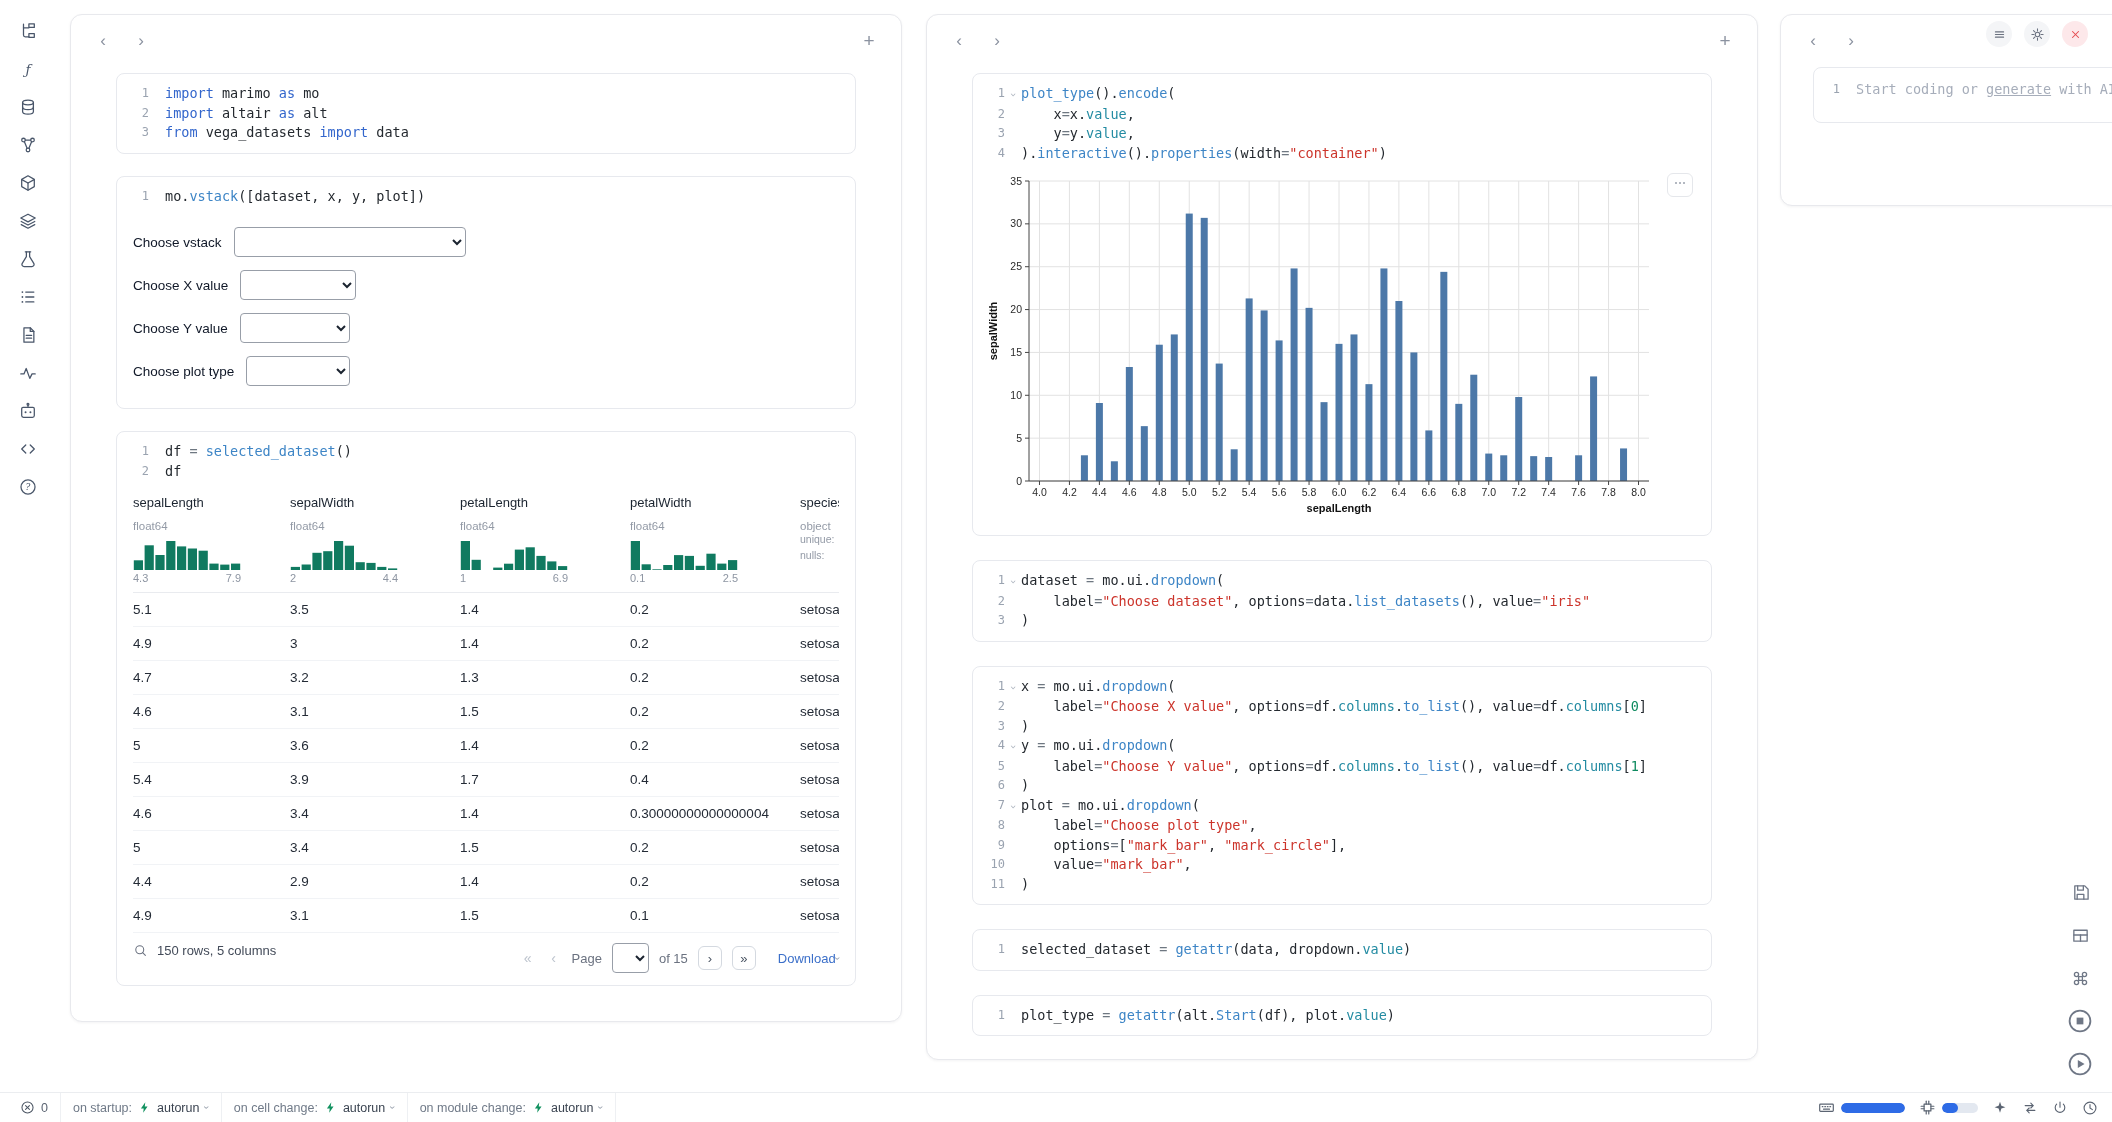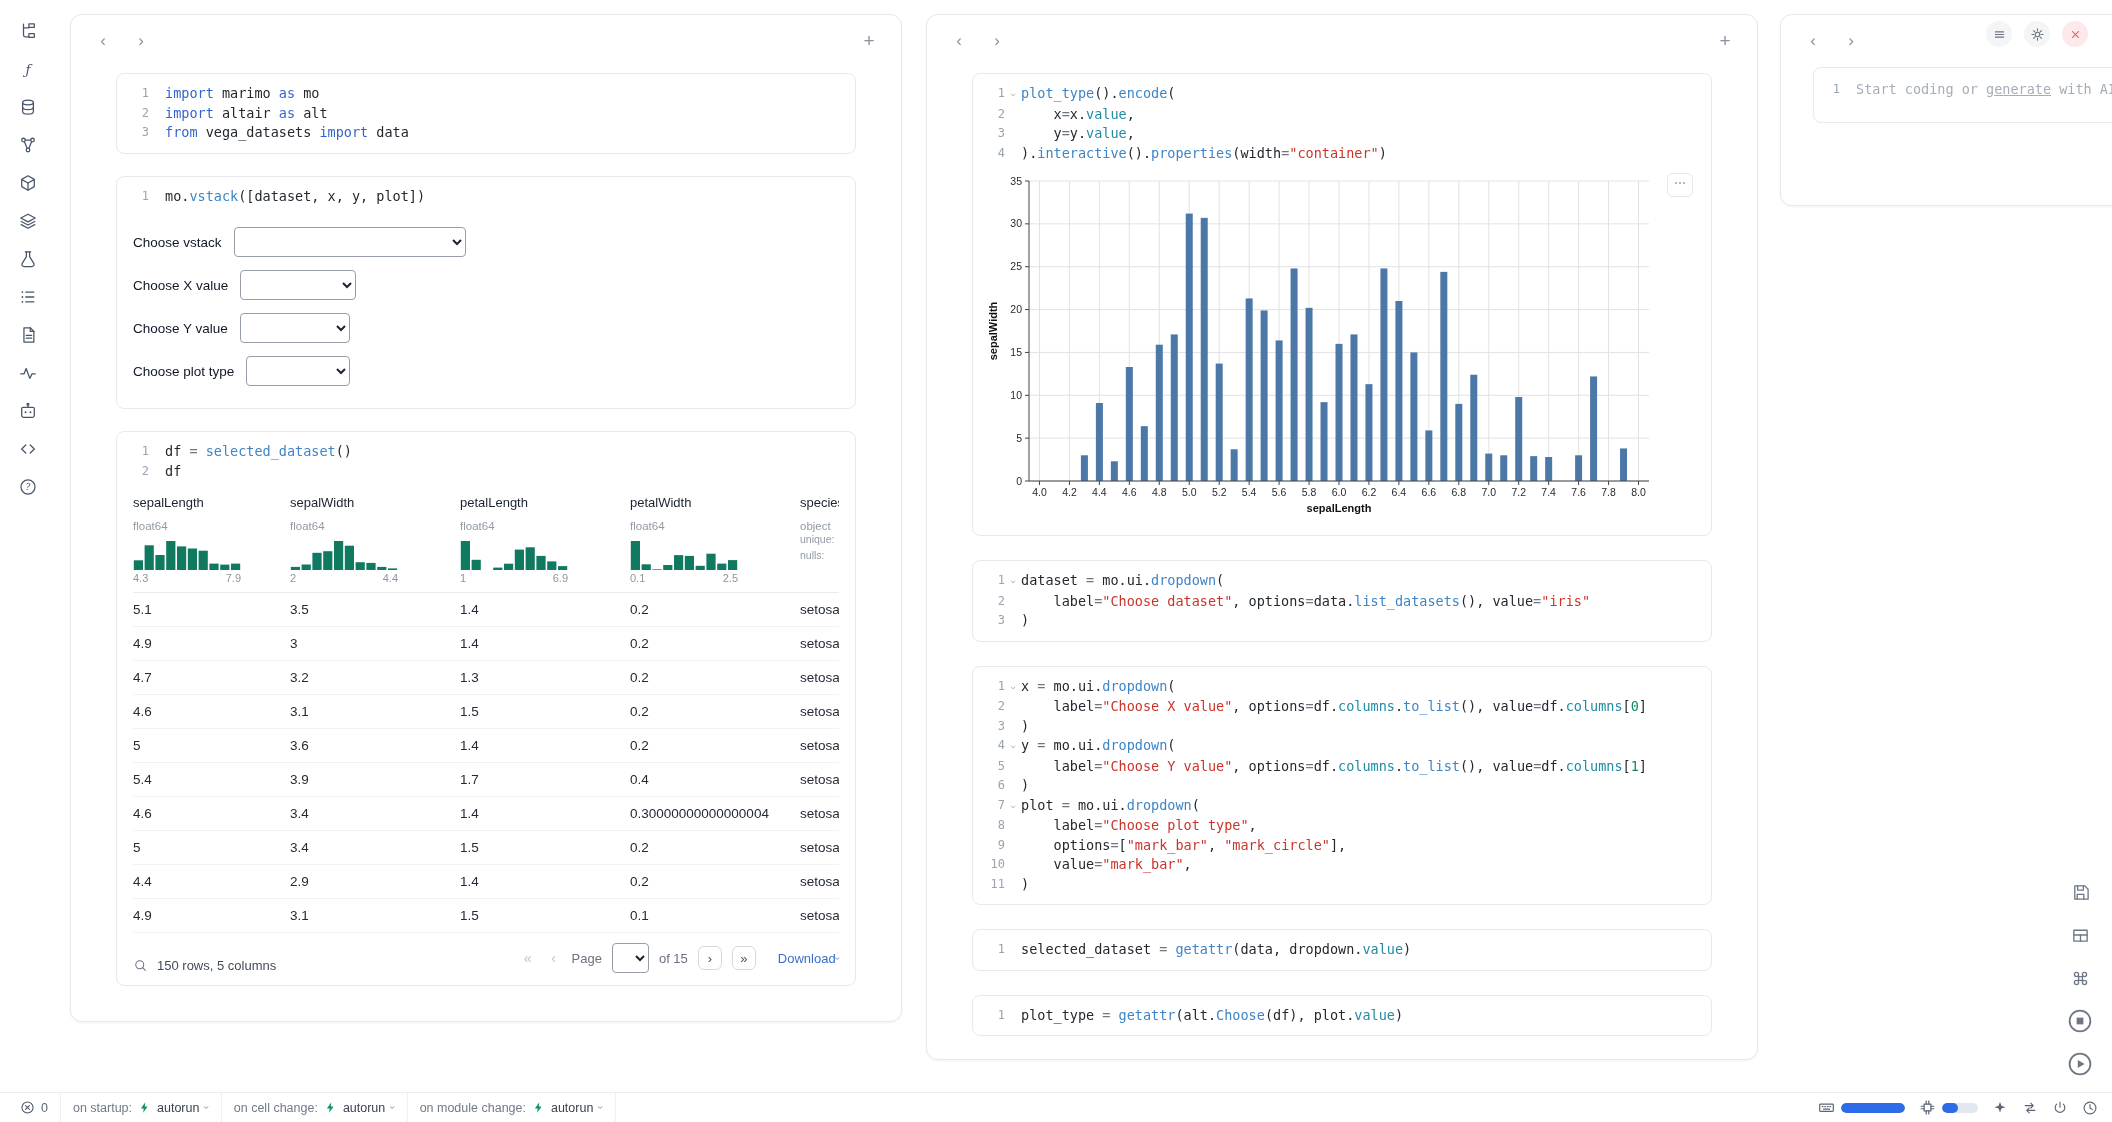--- a/index.html
+++ b/index.html
@@ -46,21 +46,21 @@
   .t-grid{display:grid;grid-template-columns:157px 170px 170px 170px minmax(0,1fr)}
   .thead{border-bottom:1px solid #e9ebef;padding-bottom:8px}
   .th{overflow:hidden;white-space:nowrap;padding-right:6px;cursor:pointer}
   .th-nm{font-size:13px;color:#1b2430}
   .th-tp{font-size:11.5px;color:#939aa6;margin-top:10px}
   .hist{margin-top:8px;height:30px}
   .minmax{width:108px;display:flex;justify-content:space-between;font-size:11px;color:#8d95a2;margin-top:2px}
   .col-meta{font-size:10.5px;color:#939aa6;line-height:1.5}
   .trow{height:34px;align-items:center;border-bottom:1px solid #f1f3f6}
   .td{font-size:13.5px;color:#242b36;overflow:hidden;white-space:nowrap;padding-right:8px}
-  .tfoot{display:flex;align-items:flex-end;margin:10px 0 4px;color:#434b59;font-size:13px}
+  .tfoot{display:flex;align-items:flex-start;margin:10px 0 4px;color:#434b59;font-size:13px}
   .tficon{color:#6b7280;display:flex;margin-right:9px}
   .tf-right{margin-left:auto;display:flex;align-items:center;gap:10px}
   .pg-ghost{color:#bcc3cd;font-size:14px;width:16px;text-align:center;cursor:pointer}
   .pg-of{color:#6b7280}
   .pg-box{width:24px;height:24px;border:1px solid #d4d9e0;border-radius:6px;display:flex;
     align-items:center;justify-content:center;color:#4b5563;font-size:13px;cursor:pointer;background:#fff}
   .pgsel{height:22px;font-size:12.5px}
   .download{color:#3b6fc9;margin-left:12px;cursor:pointer;display:flex;align-items:center;gap:0}
   .chev-sm{display:inline-block;transform:rotate(90deg);font-size:10px;color:#9aa2ae}
   
@@ -704,21 +704,21 @@
               <span class="fold"></span>
               <span class="codeln"><span class="tk-txt">selected_dataset </span><span class="tk-op">=</span><span class="tk-txt"> </span><span class="tk-fn">getattr</span><span class="tk-txt">(data, dropdown.</span><span class="tk-prop">value</span><span class="tk-txt">)</span></span>
             </div>
           </div>
       </div>
       <div class="cell">
         <div class="codeblk">
             <div class="cl">
               <span class="ln">1</span>
               <span class="fold"></span>
-              <span class="codeln"><span class="tk-txt">plot_type </span><span class="tk-op">=</span><span class="tk-txt"> </span><span class="tk-fn">getattr</span><span class="tk-txt">(alt.</span><span class="tk-fn">Choose</span><span class="tk-txt">(df), plot.</span><span class="tk-prop">value</span><span class="tk-txt">)</span></span>
+              <span class="codeln"><span class="tk-txt">plot_type </span><span class="tk-op">=</span><span class="tk-txt"> </span><span class="tk-fn">getattr</span><span class="tk-txt">(alt.</span><span class="tk-fn">Start</span><span class="tk-txt">(df), plot.</span><span class="tk-prop">value</span><span class="tk-txt">)</span></span>
             </div>
           </div>
       </div>
     </div>
   </section>
 
   <section class="panel" id="panel-right">
     <div class="phead">
       <span class="navic">‹</span>
       <span class="navic">›</span>

